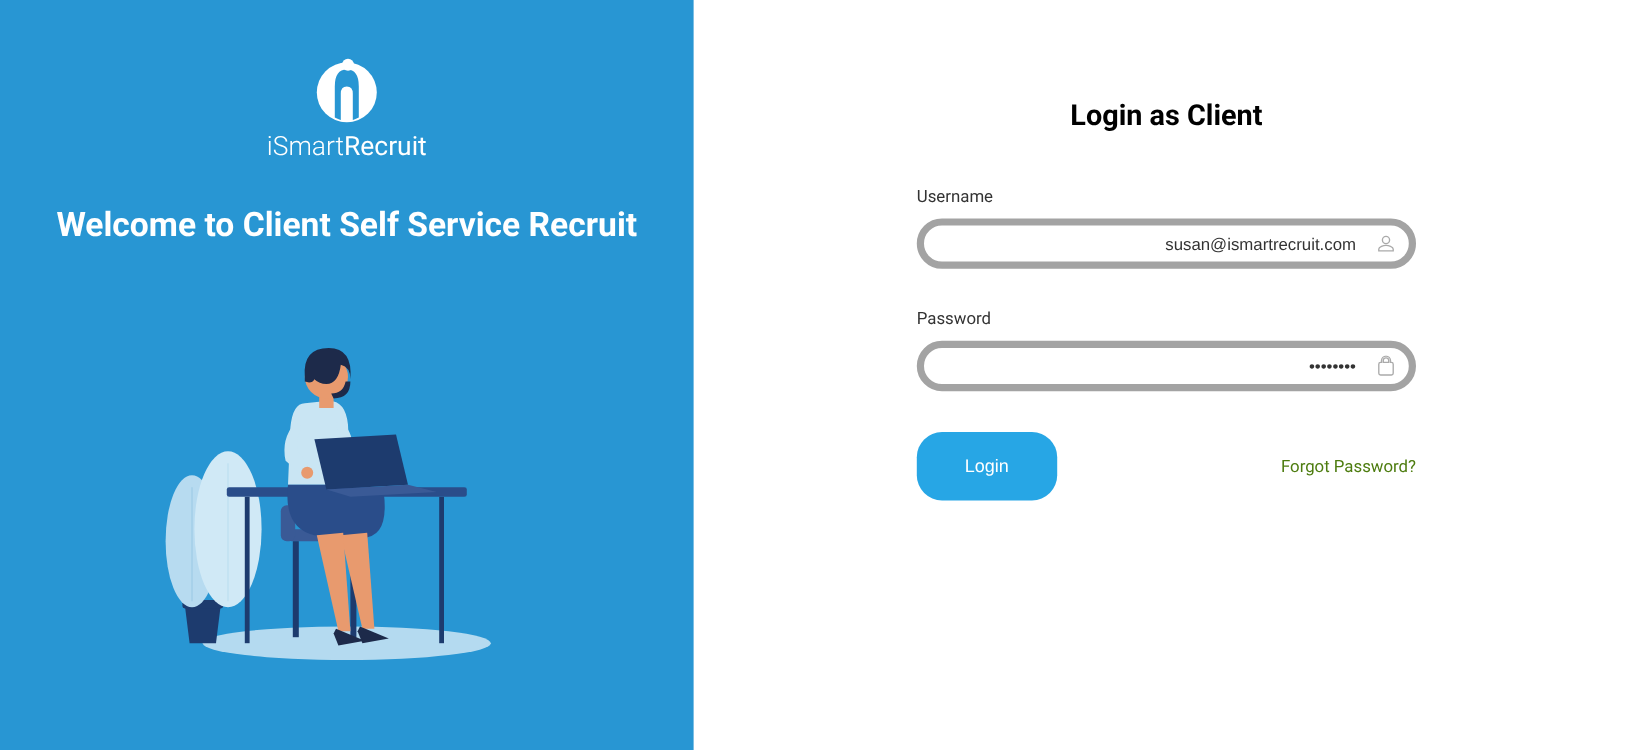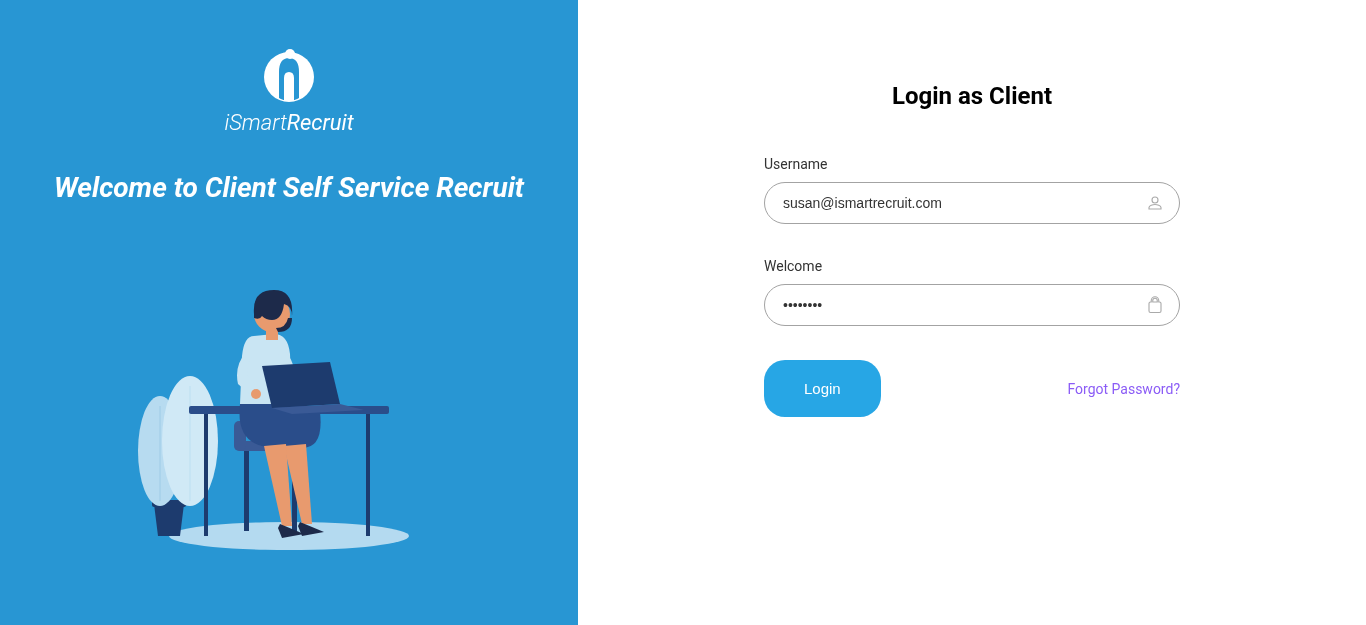--- a/index.html
+++ b/index.html
@@ -15,21 +15,20 @@
       overflow: hidden;
     }
     .left-panel {
       width: 578px;
       height: 625px;
       background-color: #2896d3;
       display: flex;
       flex-direction: column;
       align-items: center;
       padding-top: 48px;
-      font-style: italic;
     }
     .logo-container {
       display: flex;
       flex-direction: column;
       align-items: center;
       margin-bottom: 36px;
     }
     .logo-icon {
       width: 54px;
       height: 54px;
@@ -78,26 +77,27 @@
       font-size: 14px;
       color: #333;
       margin-bottom: 10px;
     }
     .input-wrapper {
       position: relative;
     }
     .form-input {
       width: 100%;
       height: 42px;
-      border: 1px solid #a3a3a3;
+      border: 6px solid #a3a3a3;
       border-radius: 21px;
       padding: 0 44px 0 18px;
       font-size: 14px;
       color: #333;
       outline: none;
+      text-align: right;
     }
     .input-icon {
       position: absolute;
       right: 16px;
       top: 50%;
       transform: translateY(-50%);
       width: 18px;
       height: 18px;
       fill: #aaa;
     }
@@ -111,21 +111,21 @@
       background-color: #27a6e5;
       color: white;
       border: none;
       border-radius: 21px;
       padding: 0 40px;
       height: 57px;
       font-size: 15px;
       cursor: pointer;
     }
     .forgot-link {
-      color: #8b5cf6;
+      color: #4d7c0f;
       font-size: 14px;
       text-decoration: none;
       cursor: pointer;
       text-align: right;
     }
   </style>
 </head>
 <body>
 
 <div class="left-panel">
@@ -197,21 +197,21 @@
     <div class="form-group">
       <label class="form-label">Username</label>
       <div class="input-wrapper">
         <input type="text" class="form-input" value="susan@ismartrecruit.com" style="">
         <svg class="input-icon" viewBox="0 0 24 24">
           <path d="M12 12c2.21 0 4-1.79 4-4s-1.79-4-4-4-4 1.79-4 4 1.79 4 4 4zm0 2c-2.67 0-8 1.34-8 4v2h16v-2c0-2.66-5.33-4-8-4z" fill="none" stroke="#aaa" stroke-width="1.5"></path>
         </svg>
       </div>
     </div>
     <div class="form-group">
-      <label class="form-label">Welcome</label>
+      <label class="form-label">Password</label>
       <div class="input-wrapper">
         <input type="password" class="form-input" value="••••••••" style="">
         <svg class="input-icon" viewBox="0 0 24 24">
           <path d="M18 8h-1V6c0-2.76-2.24-5-5-5S7 3.24 7 6v2H6c-1.1 0-2 .9-2 2v10c0 1.1.9 2 2 2h12c1.1 0 2-.9 2-2V10c0-1.1-.9-2-2-2zM9 6c0-1.66 1.34-3 3-3s3 1.34 3 3v2H9V6z" fill="none" stroke="#aaa" stroke-width="1.5"></path>
         </svg>
       </div>
     </div>
     <div class="form-actions">
       <button class="login-button">Login</button>
       <a class="forgot-link">Forgot Password?</a>

